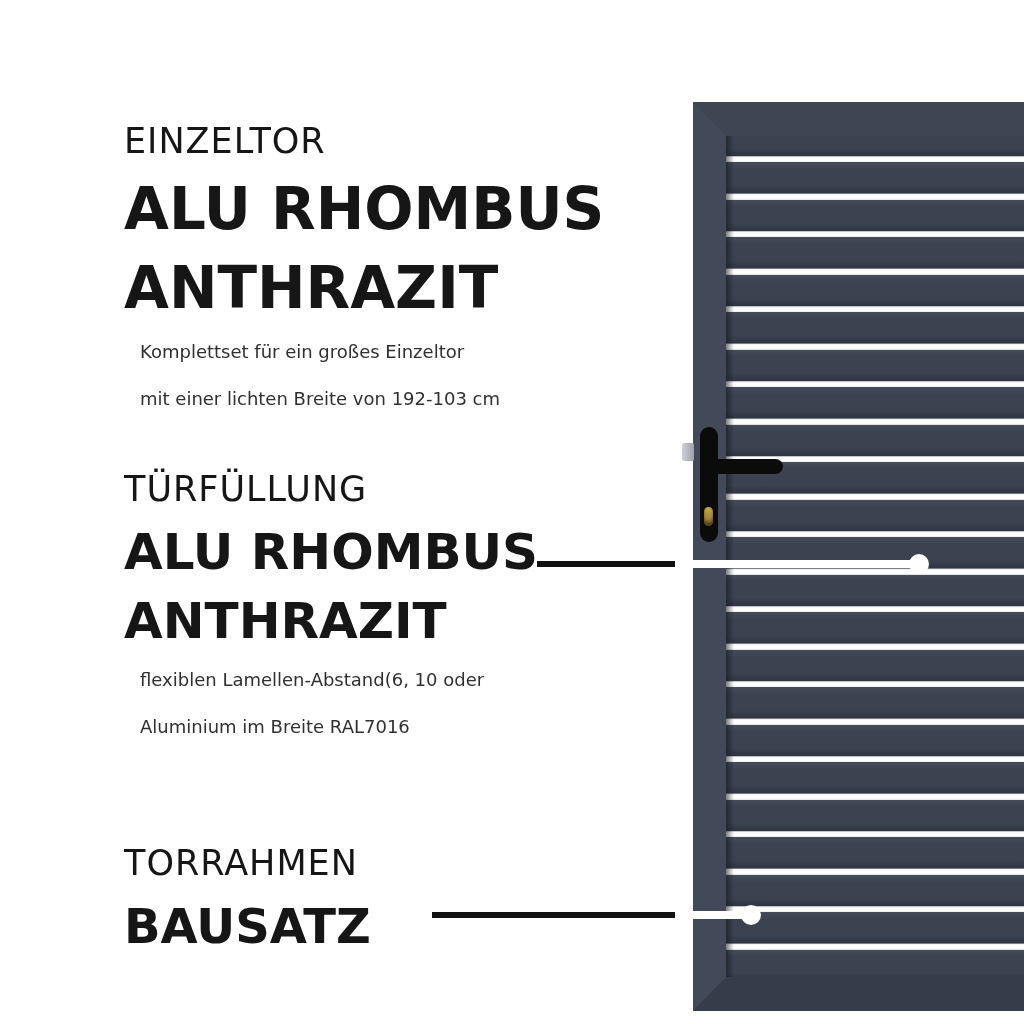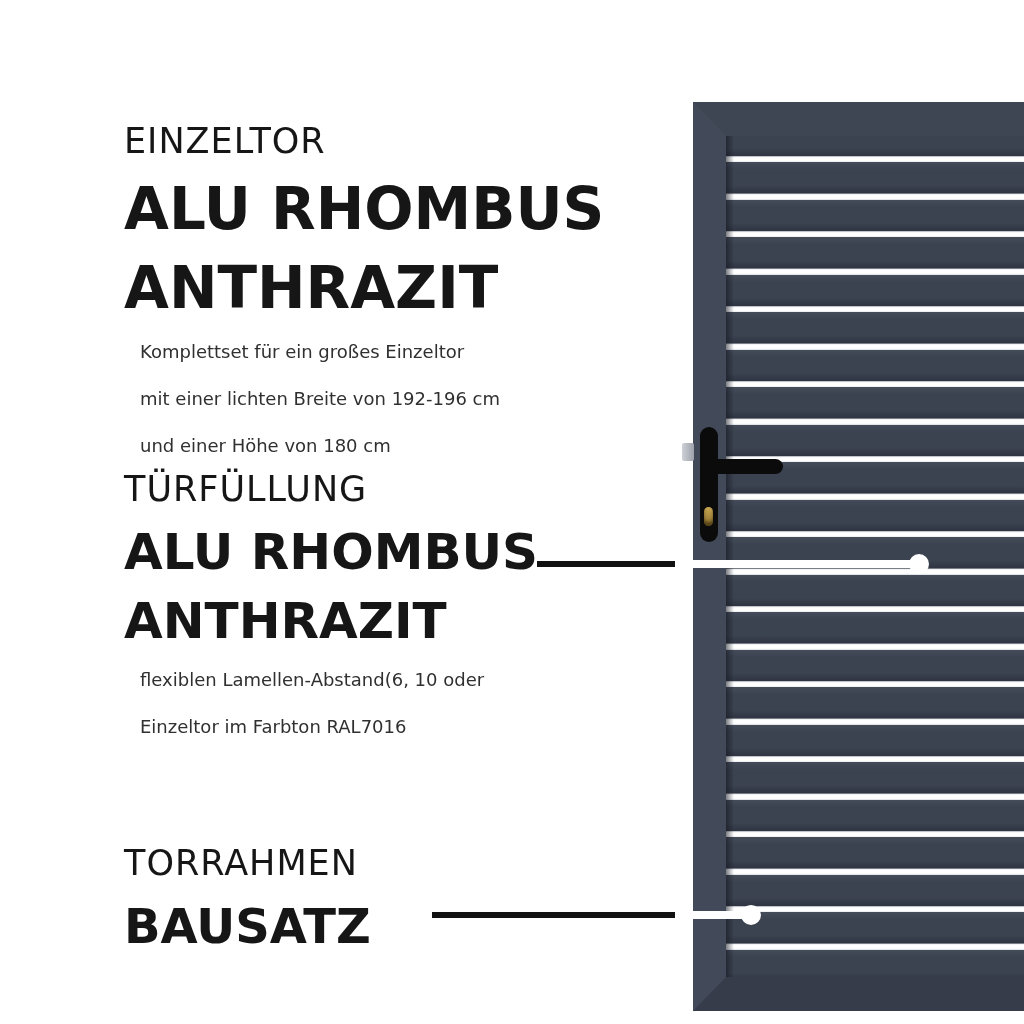--- a/index.html
+++ b/index.html
@@ -78,32 +78,31 @@
     <div class="hlever"></div>
     <div class="hcyl"></div>
   </div>
 
   <section class="sec s1">
     <div class="kicker">EINZELTOR</div>
     <div class="title">ALU RHOMBUS</div>
     <div class="title">ANTHRAZIT</div>
     <div class="desc">
       <div>Komplettset für ein großes Einzeltor</div>
-      <div>mit einer lichten Breite von 192-196 cm</div>
-      <div>und einer Höhe von 180 cm</div>
+      <div>mit einer lichten Breite von 192-103 cm</div>
     </div>
   </section>
 
   <section class="sec s2">
     <div class="kicker">TÜRFÜLLUNG</div>
     <div class="title">ALU RHOMBUS</div>
     <div class="title">ANTHRAZIT</div>
     <div class="desc">
       <div>flexiblen Lamellen-Abstand(6, 10 oder</div>
-      <div>Einzeltor im Farbton RAL7016</div>
+      <div>Aluminium im Breite RAL7016</div>
     </div>
   </section>
 
   <section class="sec s3">
     <div class="kicker">TORRAHMEN</div>
     <div class="title">BAUSATZ</div>
   </section>
 
   <div class="co co-black co1-black"></div>
   <div class="co co-white co1-white"></div>

